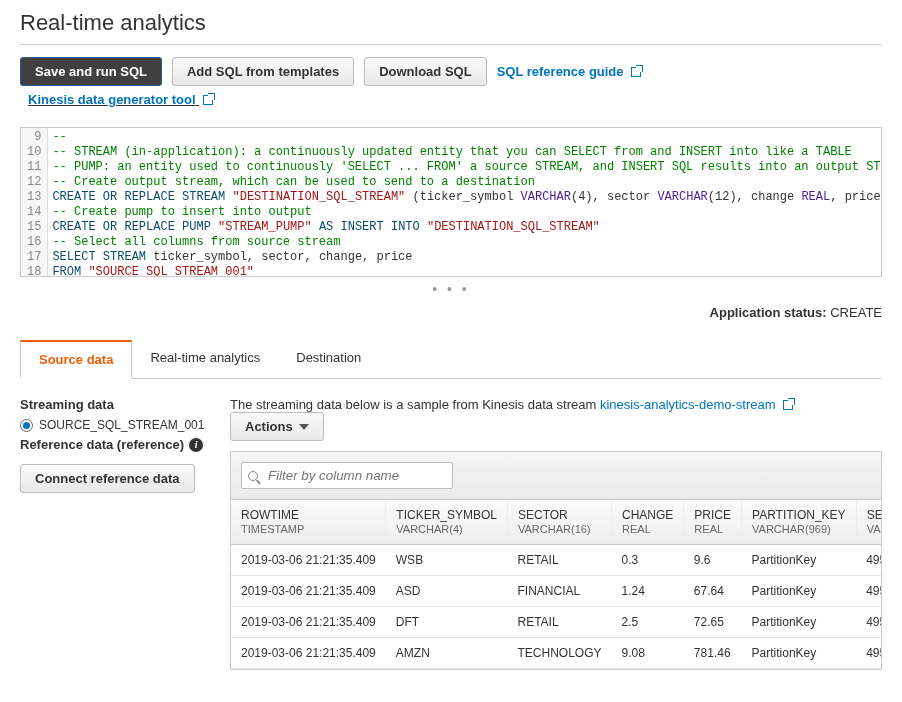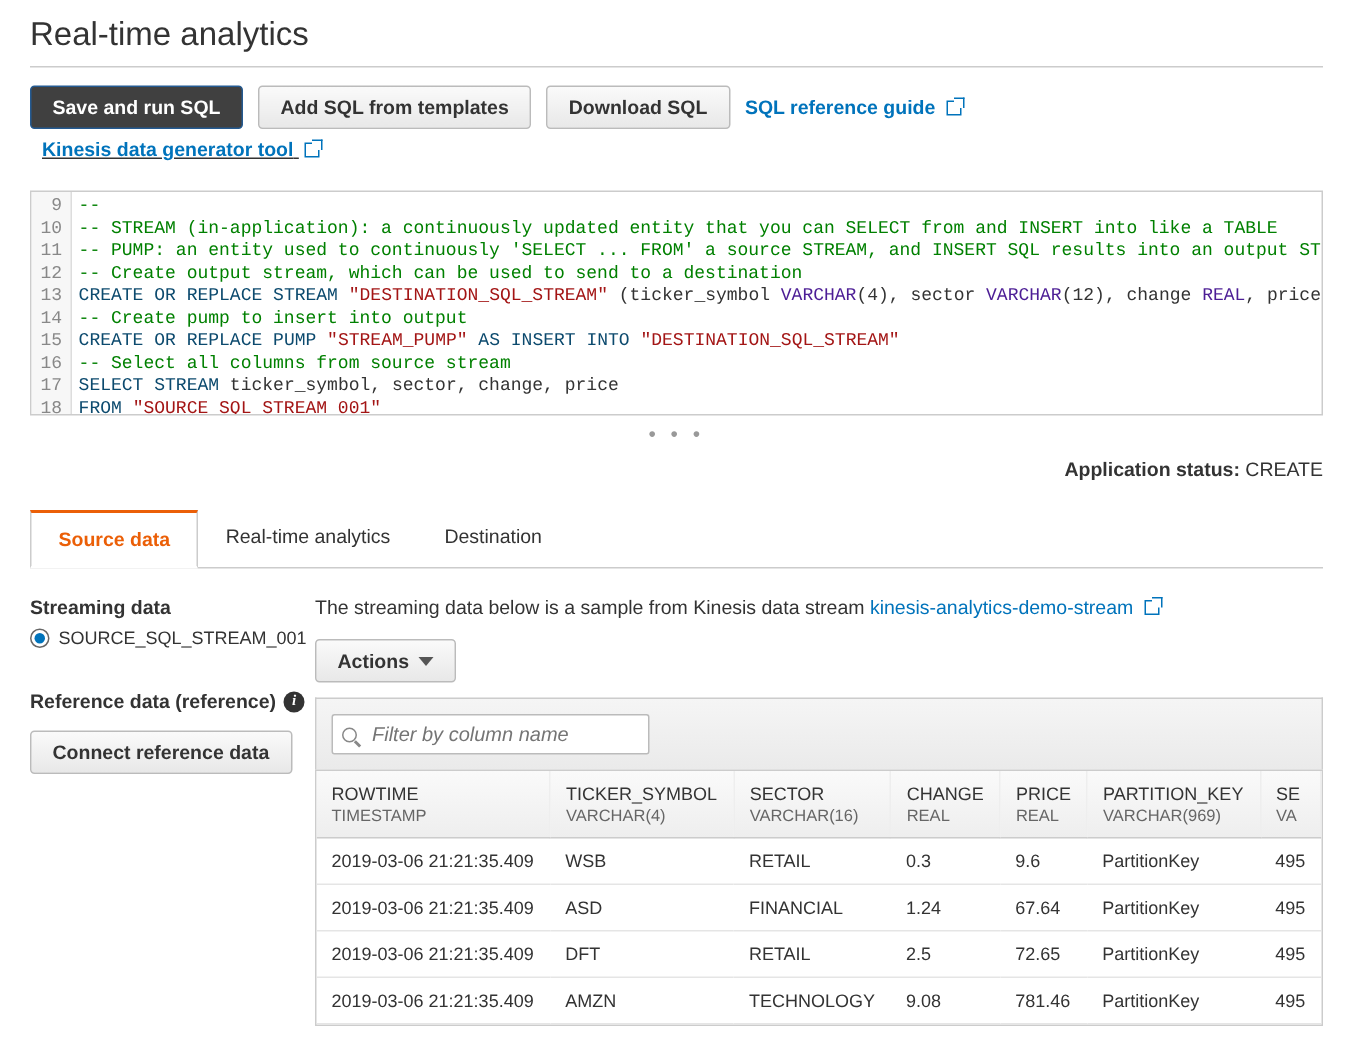--- a/index.html
+++ b/index.html
@@ -19,27 +19,27 @@
 .code-lines { padding: 2px 4px; white-space: pre; flex: 1; overflow-x: auto; }
 .cm-kw { color: #0c4a6e; }
 .cm-str { color: #a31515; }
 .cm-cmt { color: #008000; }
 .cm-type { color: #4c1d95; }
 .dots-divider { text-align: center; color: #999; font-size: 14px; padding: 4px 0 8px; letter-spacing: 3px; }
 .status-bar { text-align: right; font-size: 13px; margin-bottom: 20px; }
 .tabs { border-bottom: 1px solid #ccc; display: flex; gap: 0; margin-bottom: 18px; }
 .tab { padding: 10px 18px; cursor: pointer; color: #333; text-align: center; }
 .tab.active { color: #eb5f07; font-weight: bold; border: 1px solid #ccc; border-bottom: 2px solid #fff; border-top: 2px solid #eb5f07; margin-bottom: -1px; }
-.columns { display: flex; }
+.columns { display: flex; gap: 20px; }
 .left-col { width: 190px; flex-shrink: 0; }
 .right-col { flex: 1; min-width: 0; }
 .section-head { font-weight: bold; margin-bottom: 6px; display: flex; align-items: center; gap: 5px; }
-.radio-row { display: flex; align-items: center; gap: 6px; font-size: 12px; margin-bottom: 28px; }
+.radio-row { display: flex; align-items: center; gap: 6px; font-size: 12px; margin-bottom: 5px; }
 .info-icon { display: inline-flex; width: 14px; height: 14px; border-radius: 50%; background: #333; color: #fff; font-size: 10px; font-weight: bold; align-items: center; justify-content: center; font-style: italic; font-family: serif; }
-.desc-line { margin-bottom: 14px; }
+.desc-line { }
 .actions-btn { display: inline-flex; align-items: center; gap: 6px; }
 .caret-down { width: 0; height: 0; border-left: 5px solid transparent; border-right: 5px solid transparent; border-top: 6px solid #555; }
 .filter-wrap { background: linear-gradient(#f5f5f5,#eaeaea); border: 1px solid #ccc; border-bottom: none; padding: 10px; }
 .filter-input { width: 212px; padding: 5px 8px 5px 26px; border: 1px solid #bbb; border-radius: 2px; font-style: italic; color: #888; background: #fff; }
 .search-wrap { position: relative; display: inline-block; }
 .search-icon { position: absolute; left: 7px; top: 50%; transform: translateY(-50%); width: 10px; height: 10px; border: 1.5px solid #888; border-radius: 50%; }
 .search-icon::after { content: ""; position: absolute; width: 5px; height: 1.5px; background: #888; bottom: -3px; right: -4px; transform: rotate(45deg); }
 .data-table-wrap { border: 1px solid #ccc; overflow-x: auto; }
 table.data-table { border-collapse: collapse; width: 100%; font-size: 12px; }
 .data-table th { background: linear-gradient(#fafafa,#eee); text-align: left; padding: 8px 10px; border-bottom: 1px solid #ccc; border-right: 1px solid #eee; font-weight: normal; }

